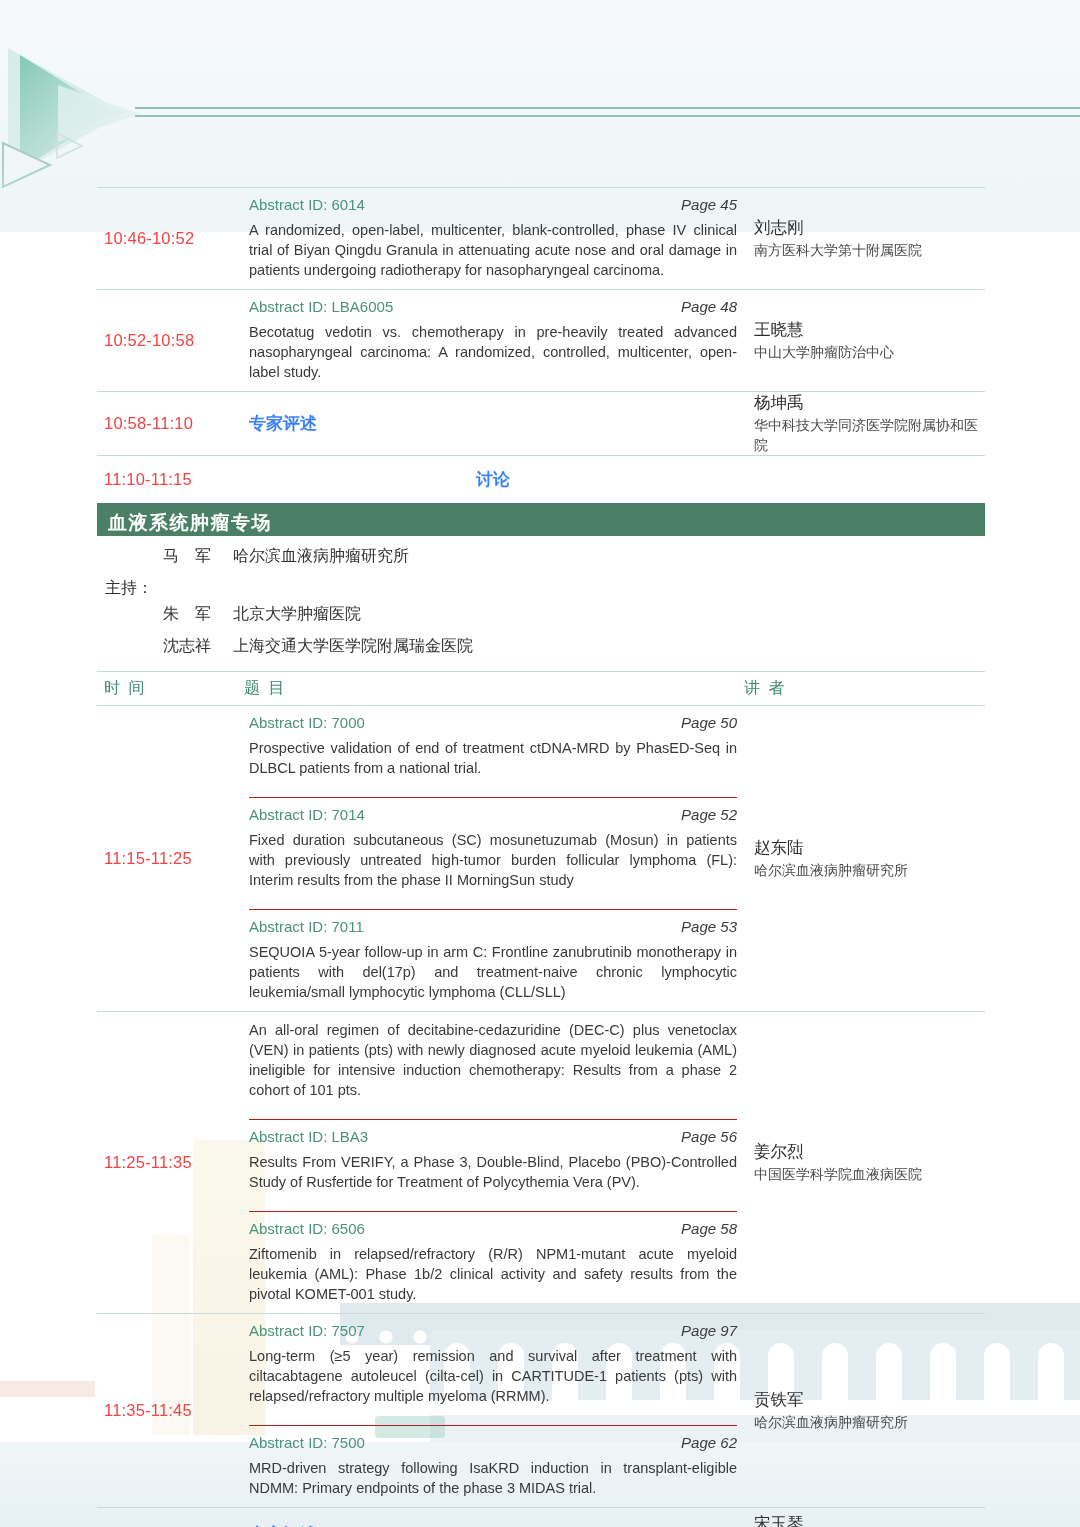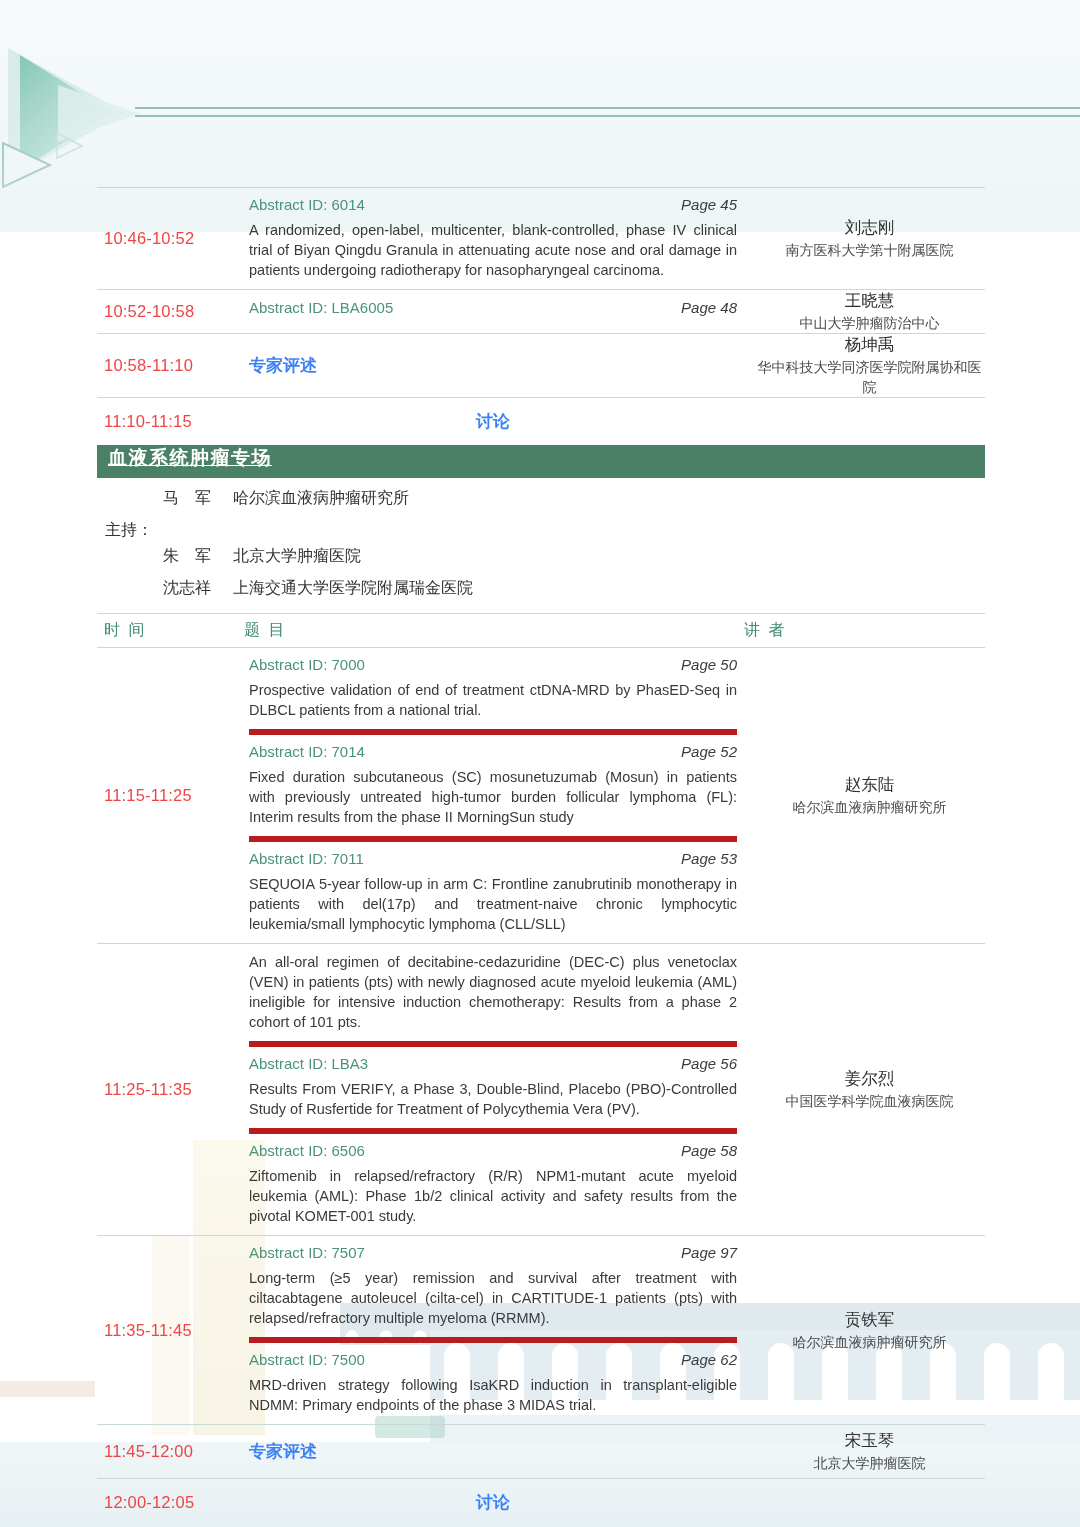--- a/index.html
+++ b/index.html
@@ -11,34 +11,34 @@
   .deco{position:absolute;z-index:0;}
   .top-rule{position:absolute;left:135px;right:0;top:107px;height:6px;
     border-top:2px solid #2f8570;border-bottom:2px solid #2f8570;z-index:0;}
   
   .content{position:absolute;left:97px;top:187px;width:888px;z-index:2;}
   .row{display:grid;grid-template-columns:135px 488px 1fr;column-gap:17px;
        border-top:1px solid #c9d9d4;align-items:center;}
   .time{font-size:16.5px;color:#ef4444;padding-left:7px;letter-spacing:.2px;}
   .titlecell{padding:0;}
   .abstract{padding:8px 0 9px;}
-  .abstract + .abstract{border-top:6px solid #b91c1c;}
+  .abstract + .abstract{border-top:1px solid #b91c1c;margin-top:10px;}
   .ab-head{display:flex;justify-content:space-between;align-items:flex-start;
            font-size:15px;line-height:18px;margin-bottom:6px;}
   .ab-id{color:#4a937a;}
   .ab-page{color:#3c3c3c;font-style:italic;}
   .ab-title{font-size:14.5px;line-height:20px;color:#3a3a3a;text-align:justify;}
   .activity{font-size:17px;color:#3b82f6;padding:15px 0;font-weight:bold;}
   .activity.compact{padding:12px 0;text-align:center;}
-  .speaker{line-height:20px;text-align:center;}
+  .speaker{line-height:20px;}
   .sp-name{font-size:16.5px;color:#303030;margin-bottom:3px;}
   .sp-aff{font-size:14px;color:#4a4a4a;}
   
-  .session-bar{height:33px;background:#4a8166;color:#ffffff;display:flex;align-items:flex-start;
-    padding-left:11px;font-size:19px;font-weight:bold;letter-spacing:1.5px;text-decoration:underline;}
+  .session-bar{height:33px;background:#4a8166;color:#ffffff;display:flex;align-items:flex-end;
+    padding-left:11px;font-size:19px;font-weight:bold;letter-spacing:1.5px;}
   
   .chairs{padding:7px 0 6px 8px;font-size:16px;color:#333;}
   .chair-line{display:flex;line-height:26px;}
   .chair-label{width:58px;margin-top:32px;}
   .chair-name{width:70px;}
   .chair-aff{flex:1;}
   
   .cols{display:grid;grid-template-columns:135px 488px 1fr;column-gap:12px;height:33px;
     align-items:center;border-top:1px solid #c9d9d4;border-bottom:1px solid #c9d9d4;
     color:#3f8a72;font-size:16px;}
@@ -126,20 +126,21 @@
     </div>
 
     <div class="row">
       <div class="time">10:52-10:58</div>
       <div class="titlecell">
         <div class="abstract">
           <div class="ab-head">
             <span class="ab-id">Abstract ID: LBA6005</span>
             <span class="ab-page">Page 48</span>
           </div>
+          <div class="ab-title">Becotatug vedotin vs. chemotherapy in pre-heavily treated advanced nasopharyngeal carcinoma: A randomized, controlled, multicenter, open-label study.</div>
         </div>
       </div>
       <div class="speaker">
         <div class="sp-name">王晓慧</div>
         <div class="sp-aff">中山大学肿瘤防治中心</div>
       </div>
     </div>
 
     <div class="row">
       <div class="time">10:58-11:10</div>

